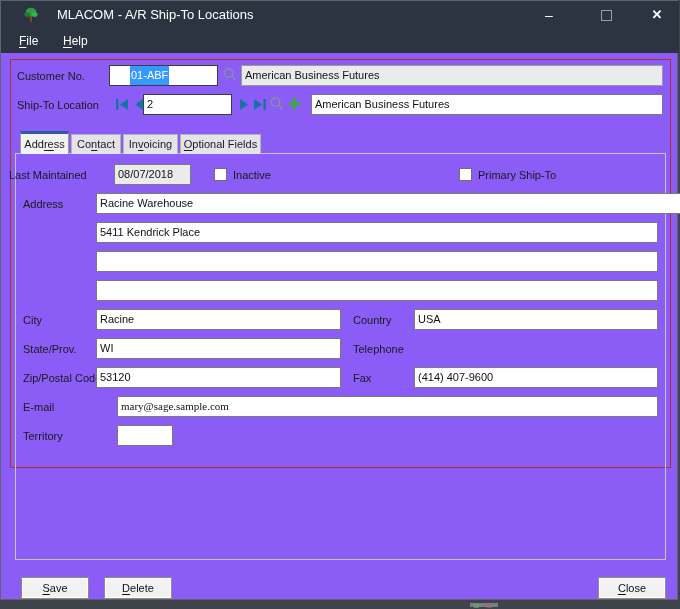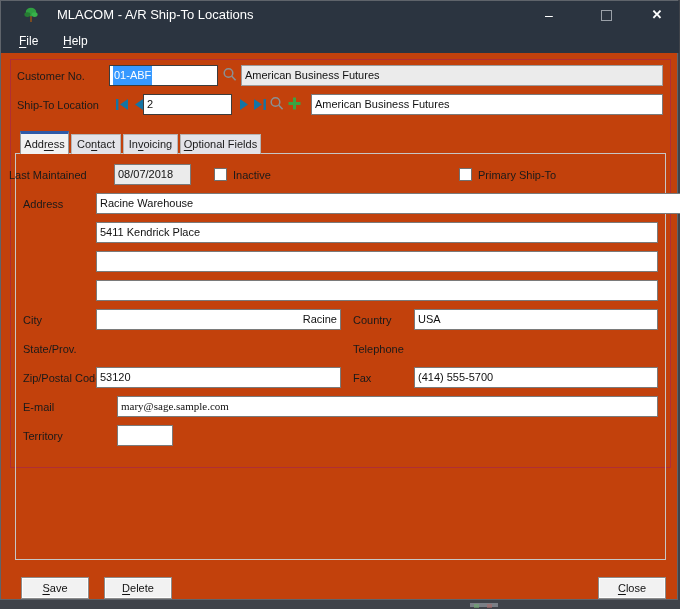--- a/index.html
+++ b/index.html
@@ -7,21 +7,21 @@
     font-family:"Liberation Sans", sans-serif;
     background:#3F434A;
     width:680px;height:609px;
     position:relative;overflow:hidden;
     -webkit-font-smoothing:antialiased;
   }
   .abs{position:absolute;}
   
   .window{
     left:0;top:0;width:678px;height:600px;
-    background:#c2410c;border:1px solid #5F646B;box-sizing:border-box;
+    background:#8b5cf6;border:1px solid #5F646B;box-sizing:border-box;
   }
   .titlebar{left:0;top:0;width:678px;height:28px;background:#2B3440;}
   .app-icon{left:22px;top:6px;width:16px;height:16px;}
   .title-text{left:56px;top:0;height:28px;line-height:28px;color:#FFFFFF;font-size:13px;white-space:nowrap;}
   .caption-btn{top:0;height:28px;width:42px;text-align:center;line-height:28px;color:#FFFFFF;font-size:14px;cursor:default;}
   .btn-min{left:527px;}
   .btn-max{left:584px;}
   .btn-close{left:634px;width:44px;font-size:13px;font-weight:bold;}
   .max-glyph{display:inline-block;width:9px;height:9px;border:1px solid #9AA0A8;margin-top:9px;}
   
@@ -33,21 +33,21 @@
   
   .red-rect{left:9px;top:58px;width:661px;height:409px;border:1px solid #B02E35;box-sizing:border-box;pointer-events:none;}
   
   .lbl{font-size:11px;color:#1A1A1A;white-space:nowrap;line-height:20px;}
   .field{
     box-sizing:border-box;height:21px;line-height:19px;font-size:11px;color:#111;
     background:#FFFFFF;border:1px solid #7A7A7A;padding:0 3px;white-space:nowrap;overflow:hidden;
   }
   .field.readonly{background:#EBEBEB;border-color:#9B9B9B;}
   .field.focusbrd{border-color:#3C3C3C;}
-  .sel-hl{background:#3699FF;color:#FFFFFF;padding:4px 1px;}
+  .sel-hl{background:#3699FF;color:#FFFFFF;padding:4px 1px;margin-left:17px;}
   .checkbox{width:13px;height:13px;background:#FFFFFF;border:1px solid #707070;box-sizing:border-box;}
   
   .tab{box-sizing:border-box;font-size:11px;text-align:center;color:#1A1A1A;}
   .tab.active{
     left:19px;top:130px;width:49px;height:23px;line-height:20px;z-index:3;
     background:#F2F2F2;border:1px solid #9A9A9A;border-bottom:none;border-top:3px solid #2E5AA8;
   }
   .tab.inactive{
     top:133px;height:20px;line-height:19px;z-index:1;
     background:#E3E3E8;border:1px solid #B5B5B5;border-bottom:none;
@@ -149,31 +149,32 @@
   <div class="abs checkbox" style="left:458px;top:167px;"></div>
   <span class="abs lbl" style="left:477px;top:164px;">Primary Ship-To</span>
 
   <span class="abs lbl" style="left:22px;top:193px;">Address</span>
   <div class="abs field" style="left:95px;top:192px;width:622px;">Racine Warehouse</div>
   <div class="abs field" style="left:95px;top:221px;width:562px;">5411 Kendrick Place</div>
   <div class="abs field" style="left:95px;top:250px;width:562px;"></div>
   <div class="abs field" style="left:95px;top:279px;width:562px;"></div>
 
   <span class="abs lbl" style="left:22px;top:309px;">City</span>
-  <div class="abs field" style="left:95px;top:308px;width:245px;text-align:right;">Racine</div>
+  <div class="abs field" style="left:95px;top:308px;width:245px;">Racine</div>
   <span class="abs lbl" style="left:352px;top:309px;">Country</span>
   <div class="abs field" style="left:413px;top:308px;width:244px;">USA</div>
 
   <span class="abs lbl" style="left:22px;top:338px;">State/Prov.</span>
+  <div class="abs field" style="left:95px;top:337px;width:245px;">WI</div>
   <span class="abs lbl" style="left:352px;top:338px;">Telephone</span>
 
   <span class="abs lbl" style="left:22px;top:367px;">Zip/Postal Code</span>
   <div class="abs field" style="left:95px;top:366px;width:245px;">53120</div>
   <span class="abs lbl" style="left:352px;top:367px;">Fax</span>
-  <div class="abs field" style="left:413px;top:366px;width:244px;">(414) 555-5700</div>
+  <div class="abs field" style="left:413px;top:366px;width:244px;">(414) 407-9600</div>
 
   <span class="abs lbl" style="left:22px;top:396px;">E-mail</span>
   <div class="abs field" style="left:116px;top:395px;width:541px;font-family:Liberation Serif, serif;">mary@sage.sample.com</div>
 
   <span class="abs lbl" style="left:22px;top:425px;">Territory</span>
   <div class="abs field" style="left:116px;top:424px;width:56px;"></div>
 
   <div class="abs push-btn" style="left:20px;"><u>S</u><span>ave</span></div>
   <div class="abs push-btn" style="left:103px;"><u>D</u><span>elete</span></div>
   <div class="abs push-btn" style="left:597px;"><u>C</u><span>lose</span></div>

